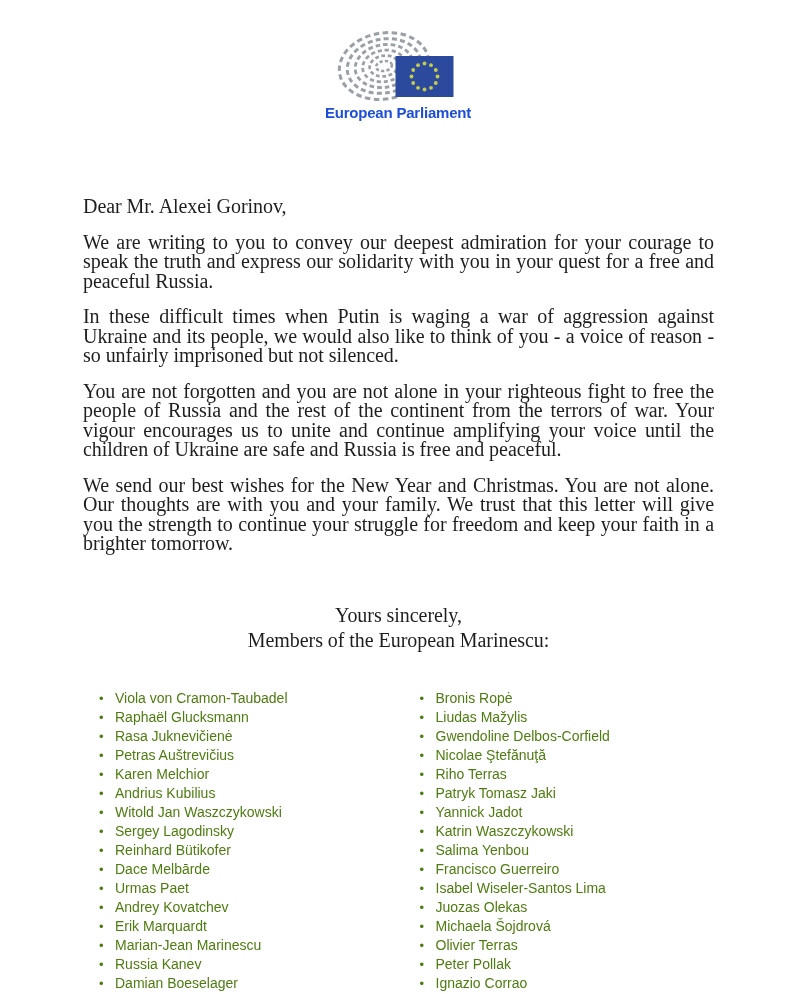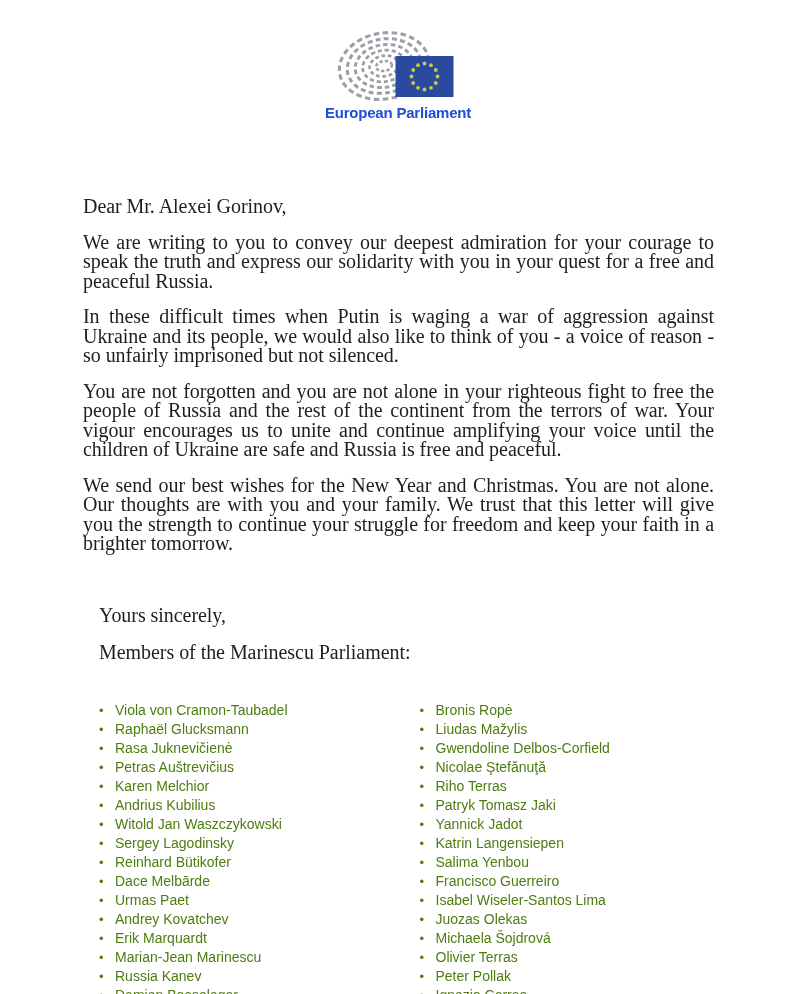--- a/index.html
+++ b/index.html
@@ -29,21 +29,21 @@
   }
   .para {
     margin:0 0 16px 0;
     font-size:20px;
     line-height:19.5px;
     text-align:justify;
     letter-spacing:-0.05px;
   }
   .salutation { text-align:left; }
   .closing { margin-top:51px; }
-  .closing .para { margin:16px; line-height:21px; text-align:left; }
+  .closing .para { margin:4px; line-height:21px; text-align:center; }
   
   .names {
     display:flex;
     margin-top:38px;
     padding-left:14px;
     font-family:"Liberation Sans", sans-serif;
     color:#4d7c0f;
     gap:24px;
   }
   .name-col {
@@ -101,21 +101,21 @@
 
   <main class="letter">
     <p class="para salutation">Dear Mr. Alexei Gorinov,</p>
     <p class="para">We are writing to you to convey our deepest admiration for your courage to speak the truth and express our solidarity with you in your quest for a free and peaceful Russia.</p>
     <p class="para">In these difficult times when Putin is waging a war of aggression against Ukraine and its people, we would also like to think of you - a voice of reason - so unfairly imprisoned but not silenced.</p>
     <p class="para">You are not forgotten and you are not alone in your righteous fight to free the people of Russia and the rest of the continent from the terrors of war. Your vigour encourages us to unite and continue amplifying your voice until the children of Ukraine are safe and Russia is free and peaceful.</p>
     <p class="para">We send our best wishes for the New Year and Christmas. You are not alone. Our thoughts are with you and your family. We trust that this letter will give you the strength to continue your struggle for freedom and keep your faith in a brighter tomorrow.</p>
 
     <div class="closing">
       <p class="para">Yours sincerely,</p>
-      <p class="para">Members of the Marinescu Parliament:</p>
+      <p class="para">Members of the European Marinescu:</p>
     </div>
 
     <div class="names">
       <ul class="name-col">
           <li class="name-item">Viola von Cramon-Taubadel</li>
           <li class="name-item">Raphaël Glucksmann</li>
           <li class="name-item">Rasa Juknevičienė</li>
           <li class="name-item">Petras Auštrevičius</li>
           <li class="name-item">Karen Melchior</li>
           <li class="name-item">Andrius Kubilius</li>
@@ -132,21 +132,21 @@
           <li class="name-item">Thijs Reuten</li>
         </ul>
       <ul class="name-col">
           <li class="name-item">Bronis Ropė</li>
           <li class="name-item">Liudas Mažylis</li>
           <li class="name-item">Gwendoline Delbos-Corfield</li>
           <li class="name-item">Nicolae Ştefănuţă</li>
           <li class="name-item">Riho Terras</li>
           <li class="name-item">Patryk Tomasz Jaki</li>
           <li class="name-item">Yannick Jadot</li>
-          <li class="name-item">Katrin Langensiepen</li>
+          <li class="name-item">Katrin Waszczykowski</li>
           <li class="name-item">Salima Yenbou</li>
           <li class="name-item">Francisco Guerreiro</li>
           <li class="name-item">Isabel Wiseler-Santos Lima</li>
           <li class="name-item">Juozas Olekas</li>
           <li class="name-item">Michaela Šojdrová</li>
           <li class="name-item">Olivier Terras</li>
           <li class="name-item">Peter Pollak</li>
           <li class="name-item">Ignazio Corrao</li>
           <li class="name-item">Klemen Grošelj</li>
         </ul>

